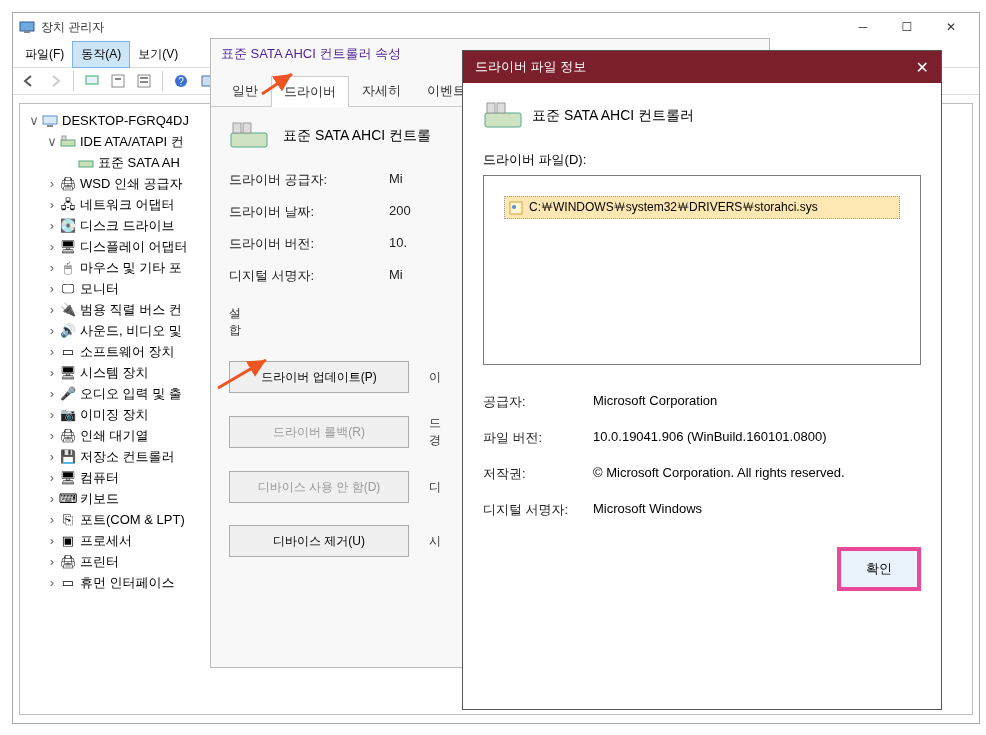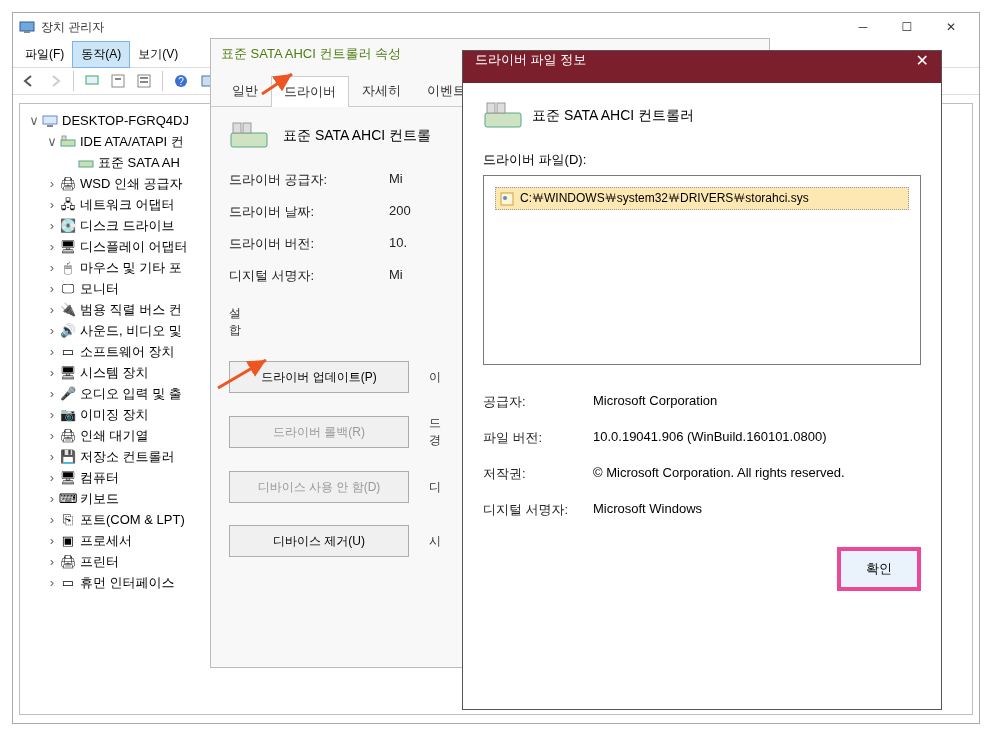--- a/index.html
+++ b/index.html
@@ -51,21 +51,21 @@
   .tree li { line-height: 21px; white-space:nowrap; display:flex; align-items:center; }
   .tree li ul { width:100%; }
   .tree .twisty { width:12px; display:inline-block; text-align:center; color:#666; margin-right:2px;}
   .tree .row { display:flex; align-items:center; }
   .tree .ic { width:16px; height:16px; margin-right:4px; display:inline-flex; align-items:center; justify-content:center; }
   
   #props {
     left: 210px; top: 38px; width: 560px; height: 630px;
     background:#f8f8f8; border:1px solid #bbb;
   }
-  #props .titlebar { height:30px; display:flex; align-items:center; padding:0 10px; color:#4d7c0f; font-size:13px; }
+  #props .titlebar { height:30px; display:flex; align-items:center; padding:0 10px; color:#4c1d95; font-size:13px; }
   #props .tabs { display:flex; padding:0 8px; margin-top:6px; border-bottom:1px solid #ccc; }
   .tab { padding:6px 12px; border:1px solid transparent; border-bottom:none; color:#333; font-size:13px; }
   .tab.active { background:#fff; border-color:#ccc; position:relative; top:1px; }
   #props .body { padding: 14px 18px; background:#f8f8f8; }
   .dev-header { display:flex; align-items:center; gap:14px; margin-bottom:20px; }
   .field-row { display:flex; margin: 14px 0; font-size:13px; }
   .field-label { width:160px; color:#222; }
   .field-val { color:#222; }
   .btn-col { display:flex; flex-direction:column; gap:22px; margin-top:20px; }
   .btn-row { display:flex; align-items:center; gap:20px; }
@@ -77,30 +77,30 @@
   .win-btn.disabled { color:#999; }
   .btn-desc { font-size:12px; color:#333; }
   
   .arrow { position:absolute; pointer-events:none; }
   
   #drvinfo {
     left: 462px; top: 50px; width: 480px; height: 660px;
     border:1px solid #555; background:#fff;
   }
   #drvinfo .titlebar {
-    height:32px; background:#7a1f2b; color:#fff; display:flex; align-items:flex-start;
+    height:32px; background:#7a1f2b; color:#fff; display:flex; align-items:center;
     padding: 0 12px; font-size:13px;
   }
   #drvinfo .titlebar .spacer { flex:1; }
   #drvinfo .close { color:#fff; font-size:16px; }
   #drvinfo .body { padding: 18px 20px; }
   #drvinfo .hdr { display:flex; align-items:center; gap:9px; margin-bottom:20px; }
   #drvinfo .lbl { font-size:13px; margin-bottom:6px; }
   .listbox {
-    border:1px solid #7a7a7a; height:190px; background:#fff; padding:11px;
+    border:1px solid #7a7a7a; height:190px; background:#fff; padding:20px;
   }
   .listrow {
     display:flex; align-items:center; gap:6px; padding:2px 4px; font-size:12px;
   }
   .listrow.sel { background:#fde7b3; border:1px dotted #999; }
   .info-grid { margin-top:28px; font-size:13px; }
   .info-row { display:flex; margin:18px 0; }
   .info-key { width:110px; color:#222; }
   .ok-row { display:flex; justify-content:flex-end; margin-top:28px; }
   .ok-btn { width:84px; height:44px; border:4px solid #ec4899; background:#eaf3fb; display:flex; align-items:center; justify-content:center; font-size:13px; }

